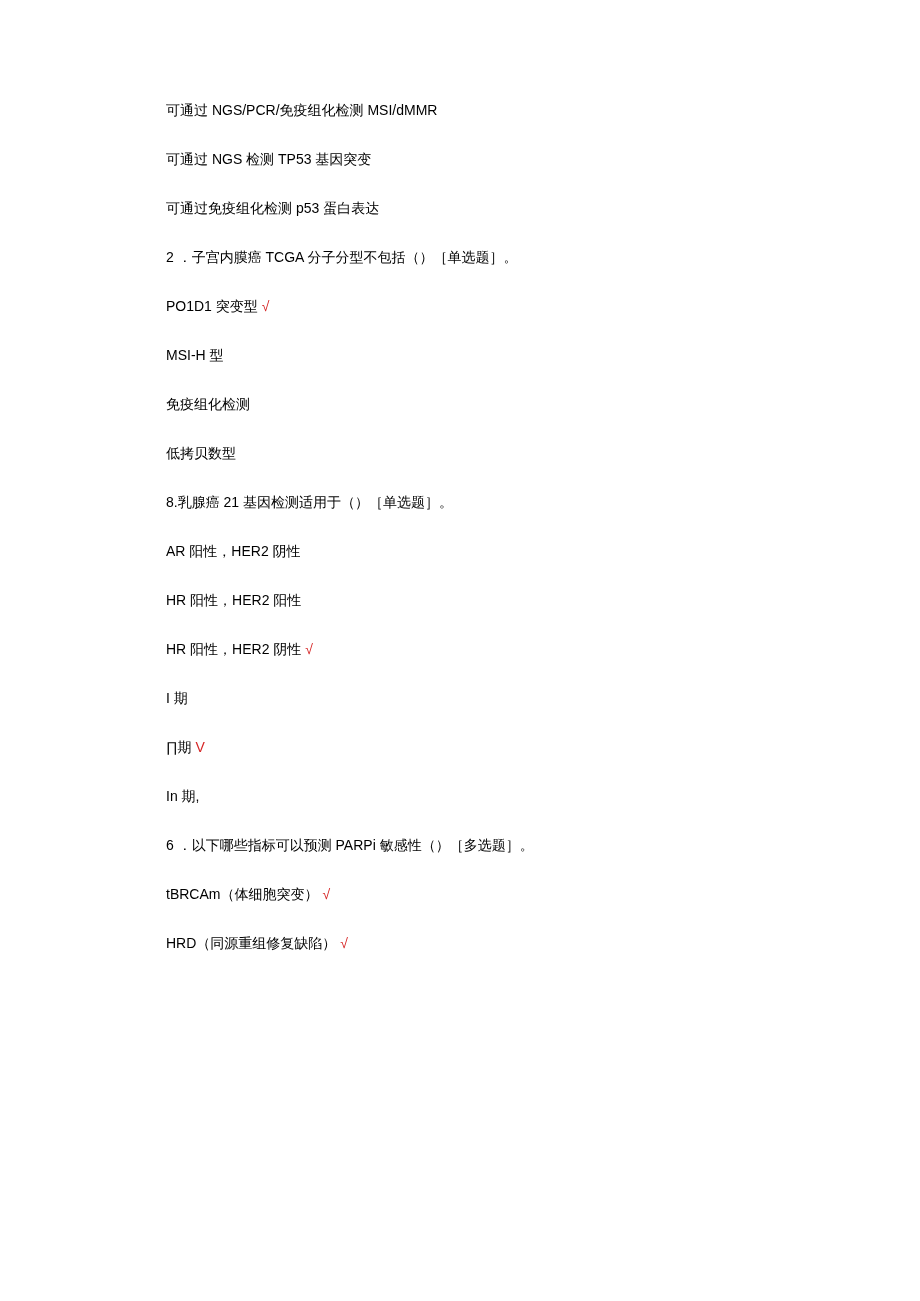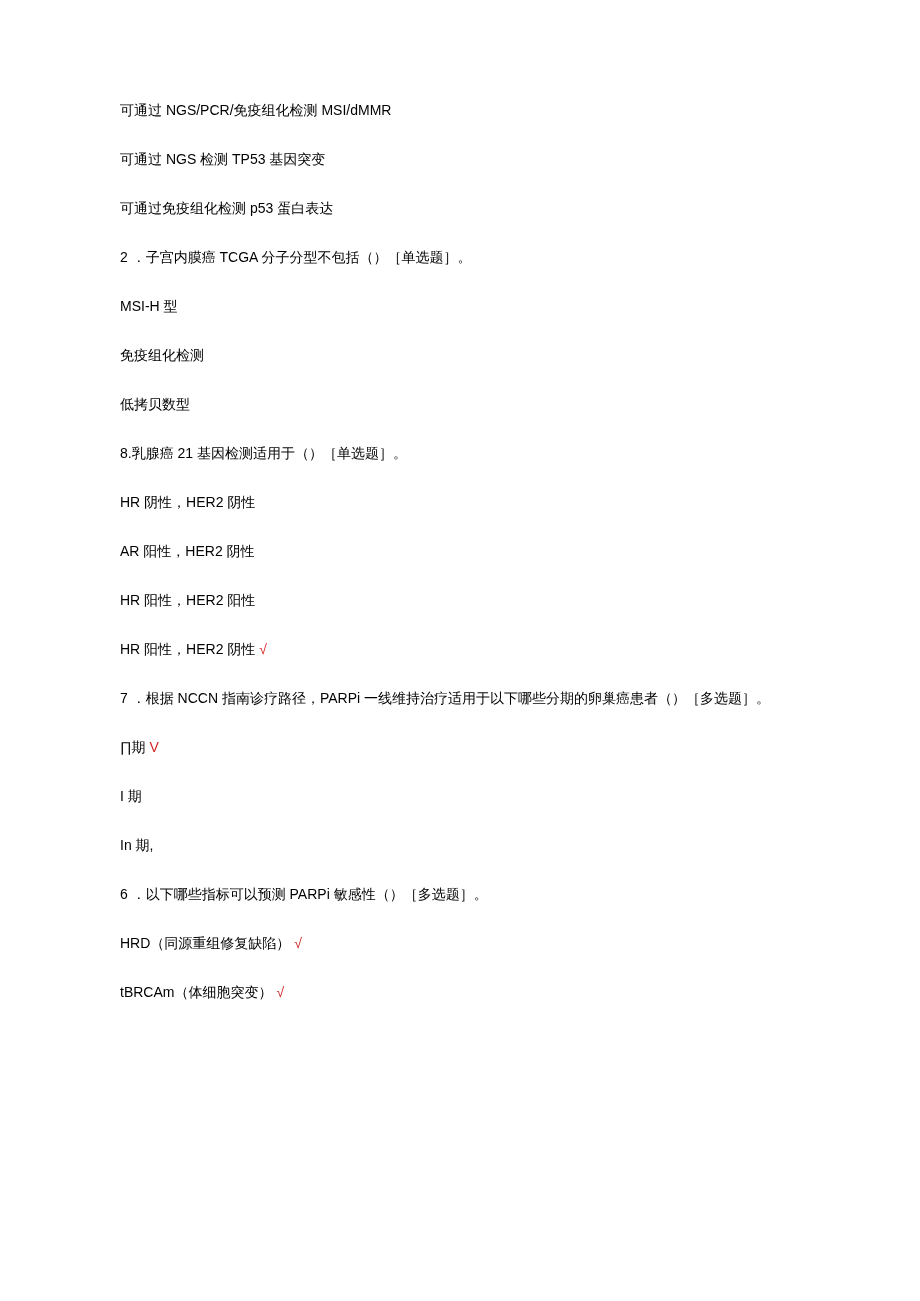--- a/index.html
+++ b/index.html
@@ -6,42 +6,42 @@
       font-family: Arial, "Microsoft YaHei", sans-serif;
       font-size: 14px;
       color: #000;
       background: #fff;
       margin: 0;
       padding: 100px 120px;
       line-height: 1.5;
     }
     .line {
       margin-bottom: 28px;
+      margin-left: 46px;
     }
     .check {
       color: #d62626;
       margin-left: 4px;
     }
   </style>
 </head>
 <body>
 
 <div id="container">
     <div class="line"><span>可通过 NGS/PCR/免疫组化检测 MSI/dMMR</span></div>
     <div class="line"><span>可通过 NGS 检测 TP53 基因突变</span></div>
     <div class="line"><span>可通过免疫组化检测 p53 蛋白表达</span></div>
     <div class="line"><span>2 ．子宫内膜癌 TCGA 分子分型不包括（）［单选题］。</span></div>
+    <div class="line"><span>PO1D1 突变型</span><span class="check">√</span></div>
     <div class="line"><span>MSI-H 型</span></div>
     <div class="line"><span>免疫组化检测</span></div>
     <div class="line"><span>低拷贝数型</span></div>
     <div class="line"><span>8.乳腺癌 21 基因检测适用于（）［单选题］。</span></div>
-    <div class="line"><span>HR 阴性，HER2 阴性</span></div>
     <div class="line"><span>AR 阳性，HER2 阴性</span></div>
     <div class="line"><span>HR 阳性，HER2 阳性</span></div>
     <div class="line"><span>HR 阳性，HER2 阴性</span><span class="check">√</span></div>
-    <div class="line"><span>7 ．根据 NCCN 指南诊疗路径，PARPi 一线维持治疗适用于以下哪些分期的卵巢癌患者（）［多选题］。</span></div>
+    <div class="line"><span>I 期</span></div>
     <div class="line"><span>∏期</span><span class="check">V</span></div>
-    <div class="line"><span>I 期</span></div>
     <div class="line"><span>In 期,</span></div>
     <div class="line"><span>6 ．以下哪些指标可以预测 PARPi 敏感性（）［多选题］。</span></div>
+    <div class="line"><span>tBRCAm（体细胞突变）</span><span class="check">√</span></div>
     <div class="line"><span>HRD（同源重组修复缺陷）</span><span class="check">√</span></div>
-    <div class="line"><span>tBRCAm（体细胞突变）</span><span class="check">√</span></div>
   </div>
 
 </body></html>

